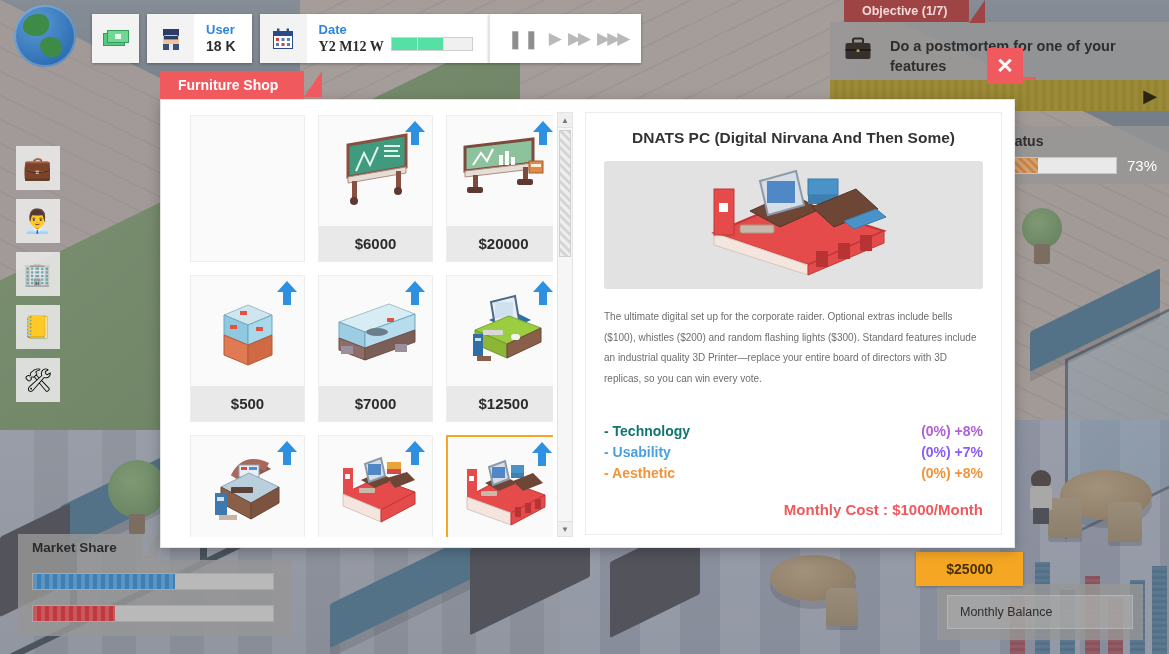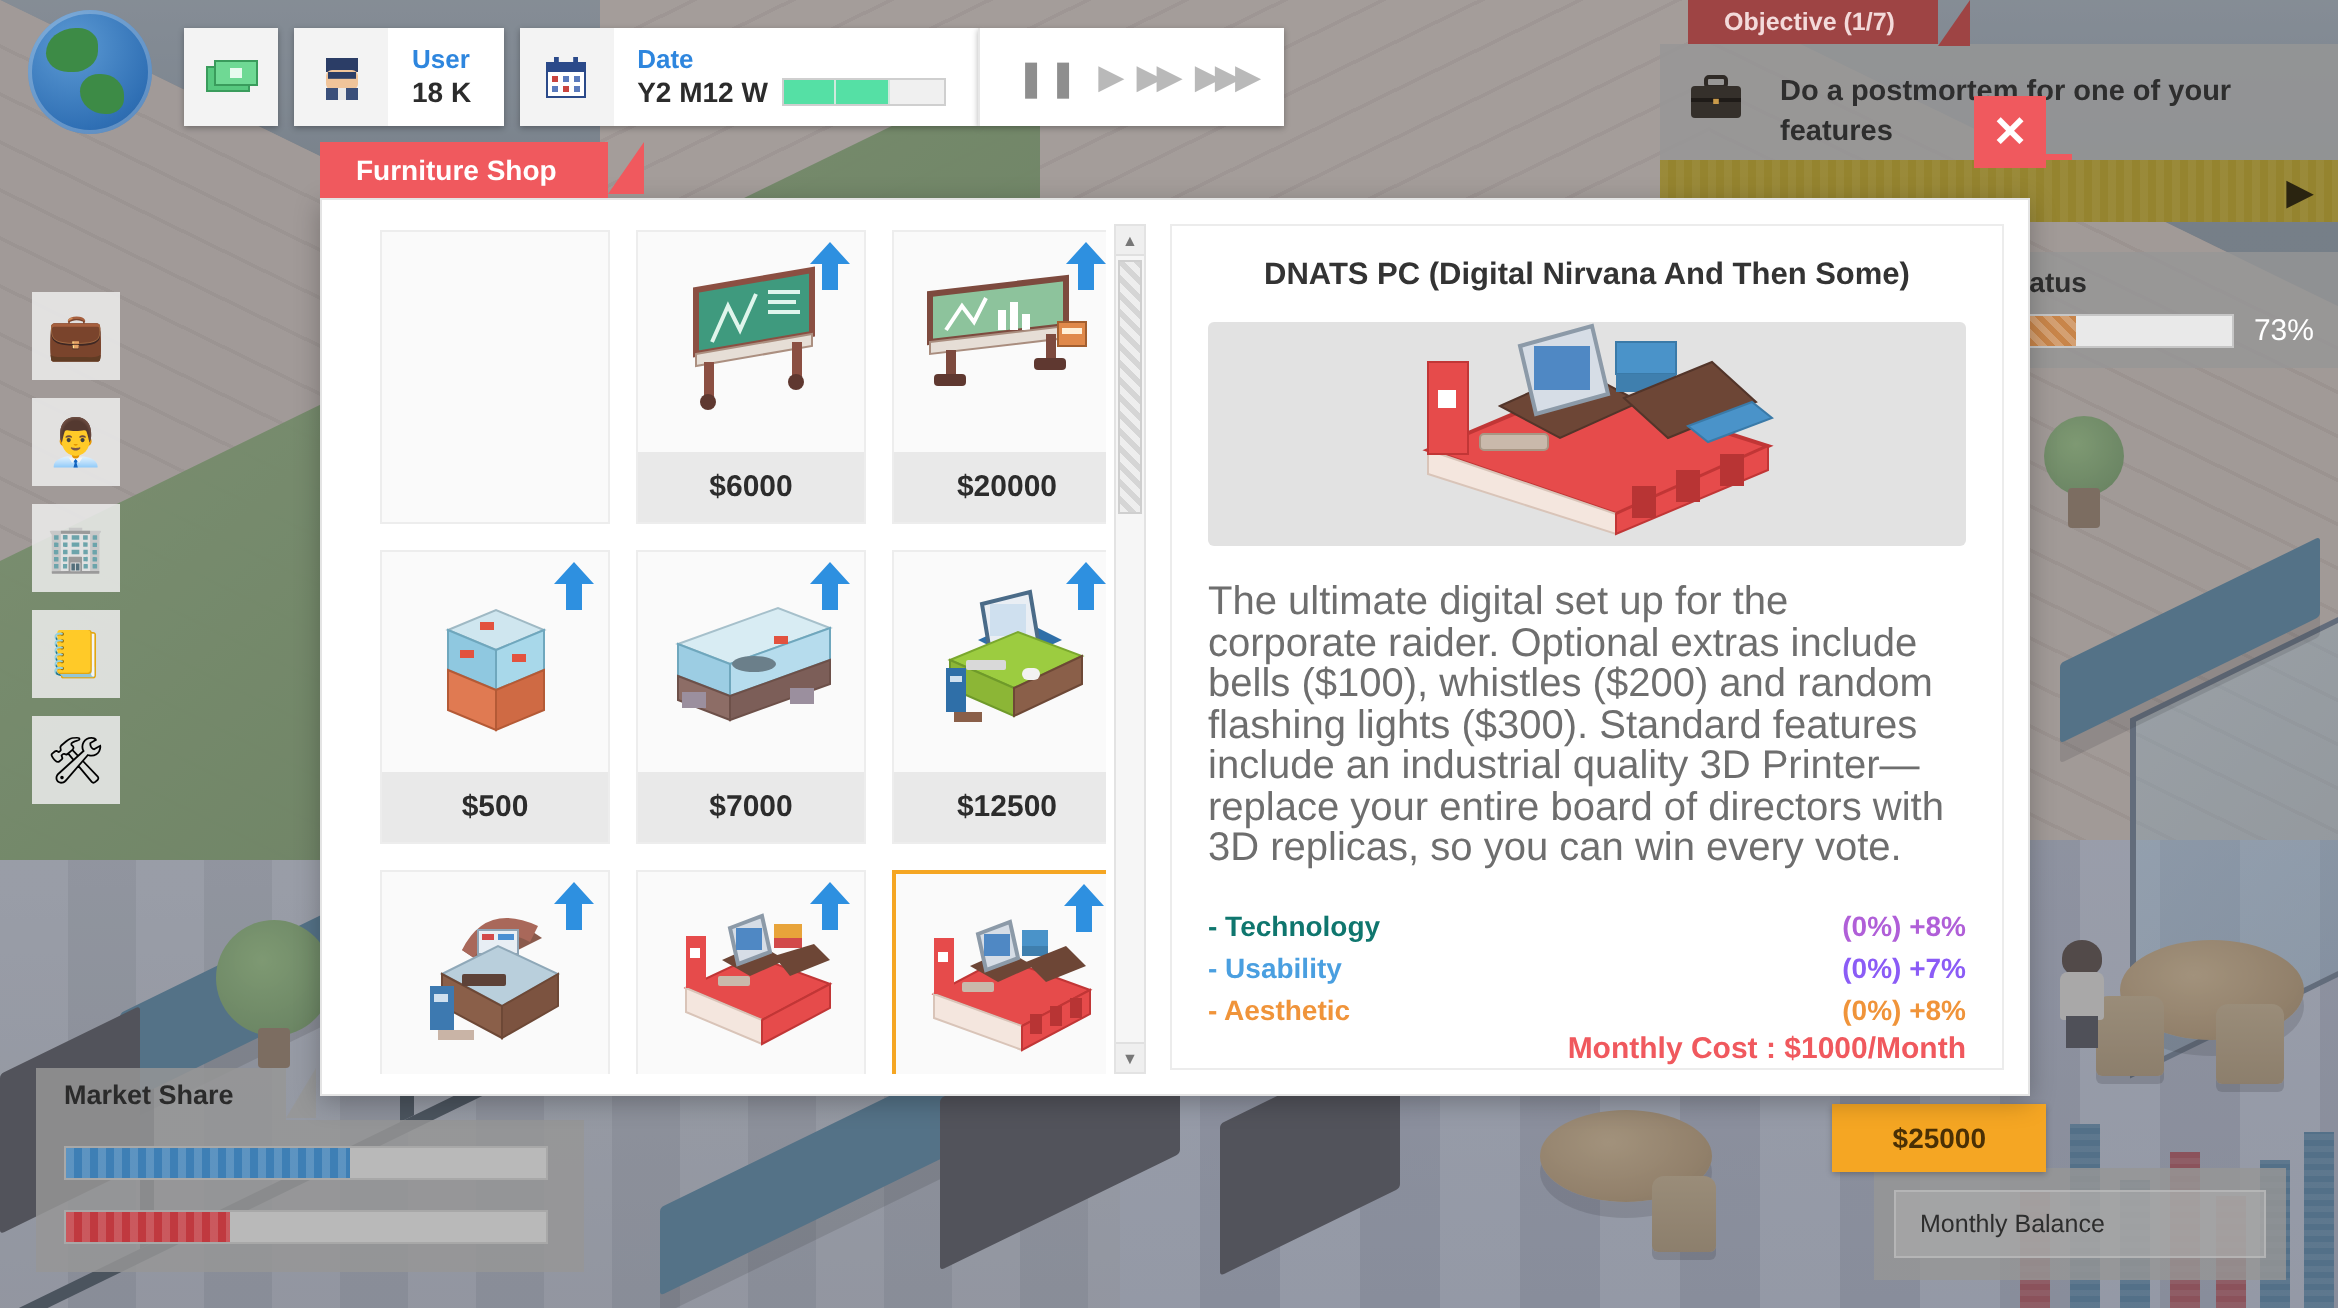--- a/index.html
+++ b/index.html
@@ -147,21 +147,21 @@
     box-shadow: 0 1px 3px rgba(0,0,0,.30); margin-right:8px; height:49px;
   }
   .hud-icon {
     width:47px; height:49px; background:#f3f3f3;
     display:flex; align-items:center; justify-content:center; font-size:22px;
   }
   .hud-body { padding:4px 16px 4px 12px; }
   .hud-label { color:#2e86de; font-size:13px; font-weight:bold; line-height:15px; }
   .hud-value { color:#2c2c2c; font-size:14px; font-weight:bold; line-height:17px; margin-top:1px; }
   .date-card { margin-right:0; }
-  .date-row { display:flex; align-items:center; gap:7px; }
+  .date-row { display:flex; gap:7px;font-family:Liberation Serif, serif; }
   .week-bar {
     width:82px; height:14px; background:#f0f0f0; border:1px solid #cfcfcf;
     display:flex;
   }
   .week-bar span { display:block; height:100%; background:#55e0a5; border-right:1px solid #cfe9dc; }
   .speed-box {
     background:#fff; height:49px; display:flex; align-items:center;
     padding:0 14px 0 18px; gap:9px; box-shadow: 0 1px 3px rgba(0,0,0,.30);
     border-left:1px solid #e7e7e7;
   }
@@ -318,21 +318,21 @@
     flex:1; border:1px solid #ececec; padding:16px 18px 14px; display:flex; flex-direction:column;
   }
   .detail-title {
     text-align:center; font-size:15.5px; font-weight:bold; color:#333; margin-bottom:14px;
   }
   .detail-img {
     height:128px; background:#e2e2e2; border-radius:3px;
     display:flex; align-items:center; justify-content:center; margin-bottom:18px;
   }
   .detail-desc {
-    color:#6e6e6e; font-size:20px; line-height:20.5px; margin-bottom:18px;
+    color:#6e6e6e; font-size:10px; line-height:20.5px; margin-bottom:32px;
   }
   .stat-row {
     display:flex; justify-content:space-between; font-size:14px; font-weight:bold;
     line-height:20px; margin-bottom:1px;
   }
   .detail-cost {
     margin-top:auto; text-align:right; color:#f0595e; font-size:15px; font-weight:bold;
     padding-bottom:2px;
   }
 

